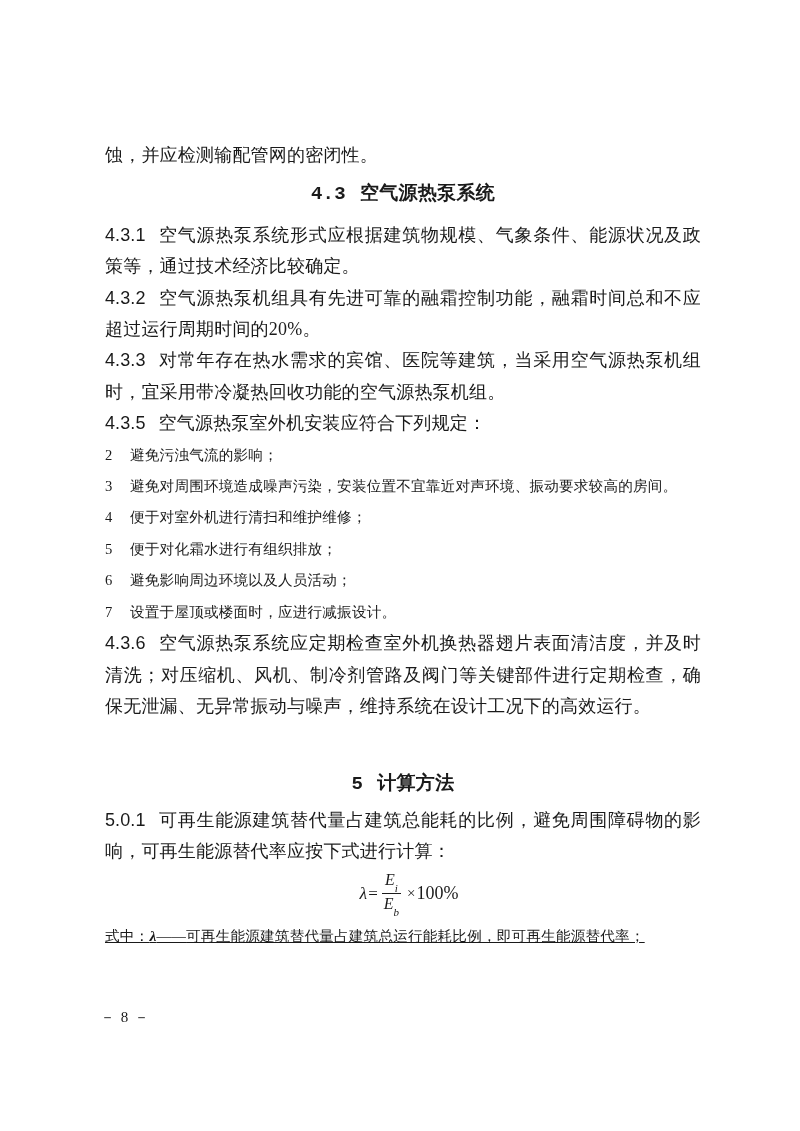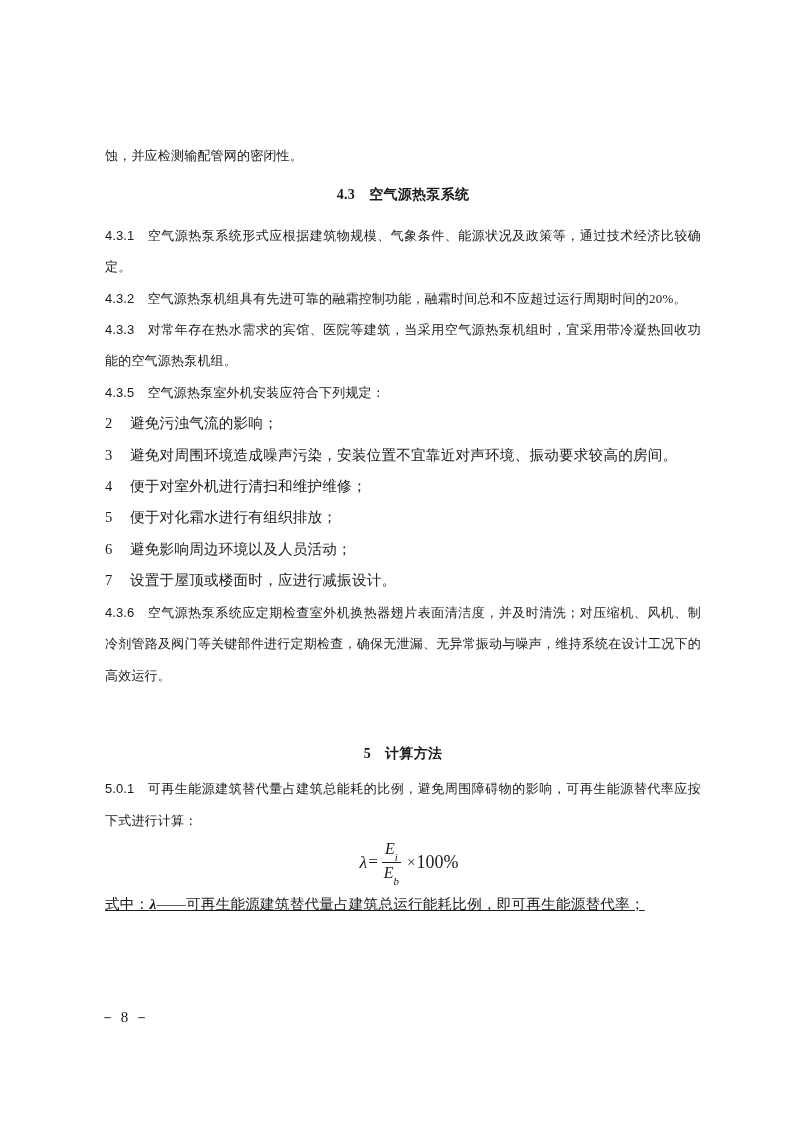--- a/index.html
+++ b/index.html
@@ -24,43 +24,44 @@
     background: #ffffff;
   }
   .content {
     position: absolute;
     left: 105px;
     top: 140px;
     width: 596px;
   }
   
   .para {
-    font-size: 13px;
+    font-size: 18px;
     line-height: 31.4px;
     text-align: justify;
     text-justify: inter-ideograph;
     margin: 0;
     letter-spacing: 0.2px;
   }
   .para .num {
     font-family: Liberation Sans, sans-serif;
     letter-spacing: 0.1px;
   }
   .para .gap {
     display: inline-block;
     width: 13px;
   }
   
   .heading {
-    font-size: 14px;
+    font-size: 19px;
     font-weight: bold;
     text-align: center;
     line-height: 31.4px;
     margin: 16px;
     letter-spacing: 0.3px;
+    font-family: Liberation Mono, monospace;
   }
   .heading .hgap {
     display: inline-block;
     width: 14px;
   }
   .h-sec43 { margin-top: 8px; margin-bottom: 9px; }
   .h-sec5  { margin-top: 0; margin-bottom: 4px; }
   .spacer-lg { height: 47px; }
   
   .listline {

